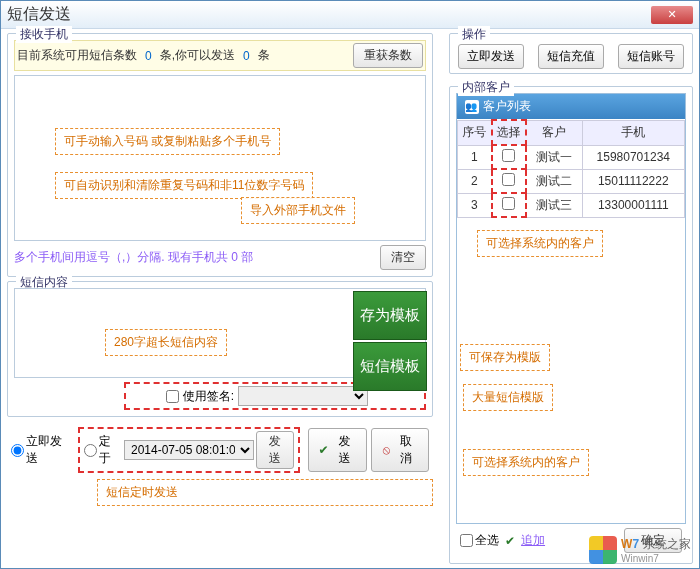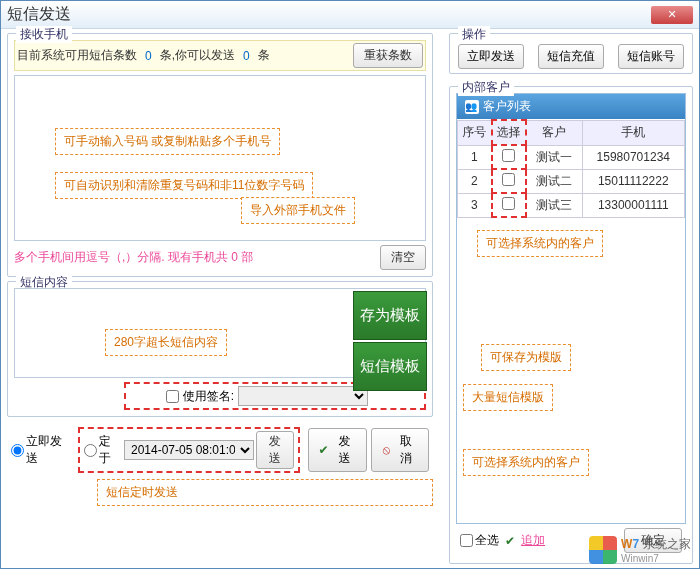--- a/index.html
+++ b/index.html
@@ -11,21 +11,21 @@
 .body { display: flex; height: calc(100% - 28px); }
 .left { width: 438px; padding: 4px 6px; display: flex; flex-direction: column; gap: 4px; }
 .right { flex: 1; padding: 4px 6px 4px 10px; display: flex; flex-direction: column; gap: 12px; }
 .group { border: 1px solid #bcd; border-radius: 2px; padding: 6px; position: relative; }
 .group > .legend { position: absolute; top: -8px; left: 8px; background: #fff; padding: 0 4px; color: #336; }
 .infoline { color: #333; display: flex; align-items: center; gap: 4px; margin-bottom: 4px; padding: 2px; }
 .infoline .num { color: #06c; margin: 0 4px; }
 .btn { background: linear-gradient(#fdfdfd, #e7e7e7); border: 1px solid #aaa; border-radius: 3px; padding: 3px 10px; cursor: pointer; color: #333; }
 .textarea { width: 100%; border: 1px solid #bcd; resize: none; background: #fff; padding: 4px; position: relative; }
 .note-orange { color: #d56d00; border: 1px dashed #e89030; padding: 4px 8px; display: inline-block; margin: 6px 0; position: absolute; background: rgba(255,255,255,0.9); }
-.blue-text { color: #ec4899; }
+.blue-text { color: #8b5cf6; }
 .footer-row { display: flex; align-items: center; gap: 6px; margin-top: 4px; }
 .opbtn { background: linear-gradient(#fff, #e7e7e7); border: 1px solid #aaa; border-radius: 3px; padding: 3px 8px; cursor: pointer; }
 .right-top { border: 1px solid #bcd; padding: 4px; display: flex; gap: 6px; justify-content: space-around; position: relative; }
 .right-top .legend { position: absolute; top: -8px; left: 8px; background: #fff; padding: 0 4px; color: #336; }
 .inner-tab { border: 1px solid #9fc0dd; background: #fff; flex: 1; display: flex; flex-direction: column; }
 .inner-tab .header { background: linear-gradient(#5aa4e0, #3b84c4); color: #fff; padding: 4px 8px; display: flex; align-items: center; gap: 4px; }
 .inner-tab .header .icon { width: 14px; height: 14px; background: #fff; border-radius: 2px; display: flex; align-items: center; justify-content: center; color: #3b84c4; font-size: 10px; }
 table { width: 100%; border-collapse: collapse; }
 th, td { border: 1px solid #ccd; padding: 3px 4px; text-align: center; font-size: 12px; }
 th { background: #eef; color: #333; font-weight: normal; }
@@ -161,21 +161,21 @@
             <tr>
               <td>3</td>
               <td class="check-col"><input type="checkbox" style=""></td>
               <td>测试三</td>
               <td>13300001111</td>
             </tr>
           </tbody>
             </table>
           <div style="flex:1;position:relative;">
             <div class="note-orange" style="top:6px;left:20px;">可选择系统内的客户</div>
-            <div class="note-orange" style="top:120px;left:24px;">可保存为模版</div>
+            <div class="note-orange" style="top:120px;left:3px;">可保存为模版</div>
             <div class="note-orange" style="top:160px;left:6px;">大量短信模版</div>
             <div class="note-orange" style="top:225px;left:6px;">可选择系统内的客户</div>
           </div>
         </div>
         <div class="right-bot">
           <label class="radio-lbl">
               <input type="checkbox" style="">
               <span>全选</span>
             </label>
           <span style="color:#2a7a2a;">✔</span>

